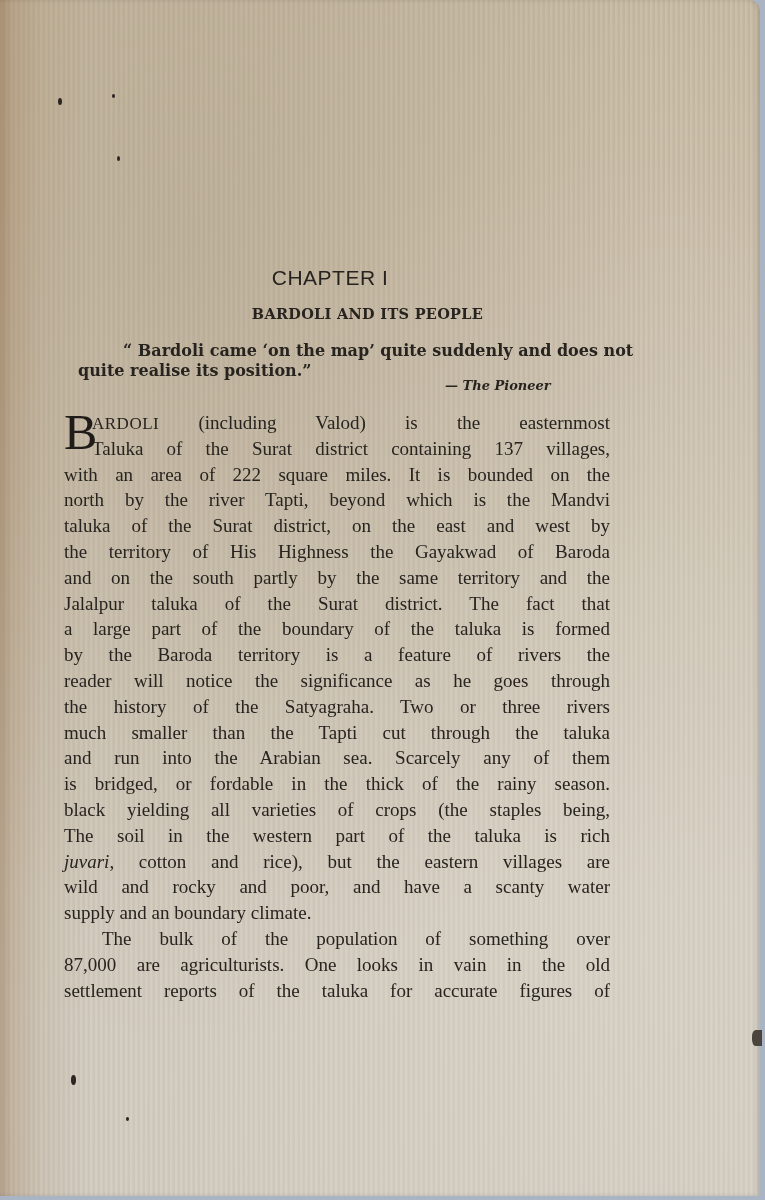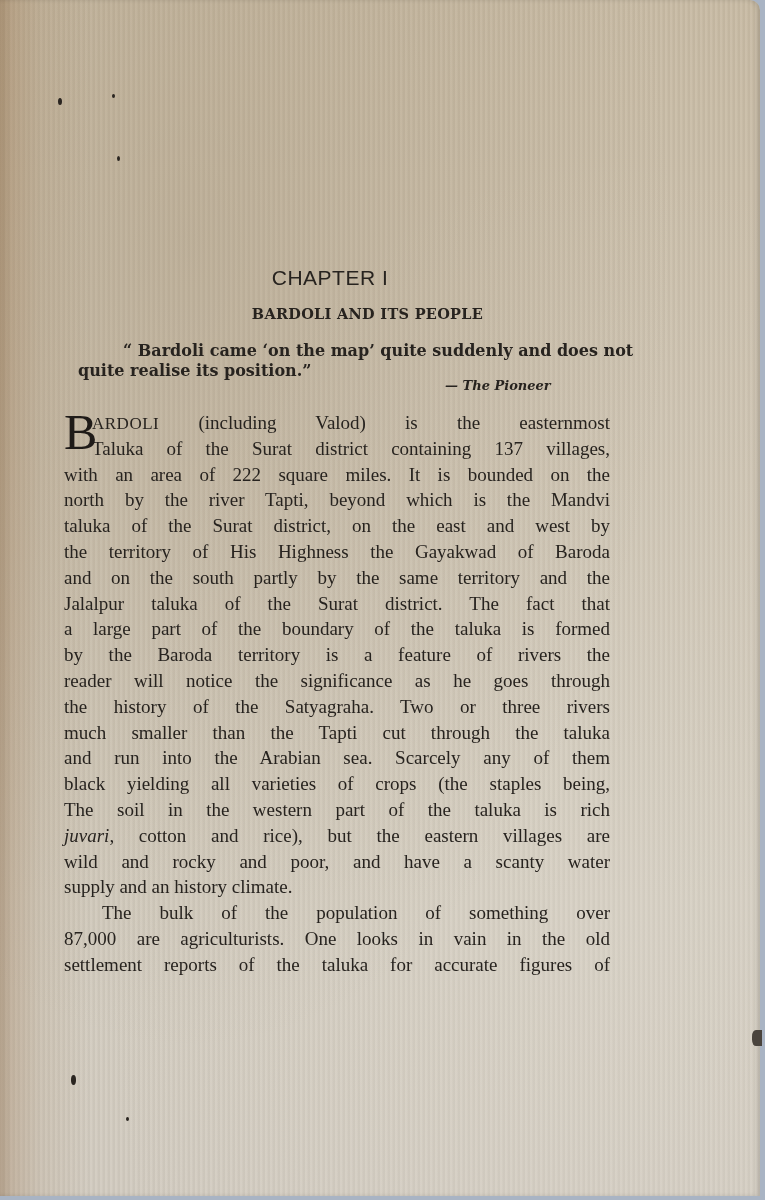--- a/index.html
+++ b/index.html
@@ -161,23 +161,24 @@
     <span class="line">taluka of the Surat district, on the east and west by</span>
     <span class="line">the territory of His Highness the Gayakwad of Baroda</span>
     <span class="line">and on the south partly by the same territory and the</span>
     <span class="line">Jalalpur taluka of the Surat district. The fact that</span>
     <span class="line">a large part of the boundary of the taluka is formed</span>
     <span class="line">by the Baroda territory is a feature of rivers the</span>
     <span class="line">reader will notice the significance as he goes through</span>
     <span class="line">the history of the Satyagraha. Two or three rivers</span>
     <span class="line">much smaller than the Tapti cut through the taluka</span>
     <span class="line">and run into the Arabian sea. Scarcely any of them</span>
+    <span class="line">is bridged, or fordable in the thick of the rainy season.</span>
     <span class="line">black yielding all varieties of crops (the staples being,</span>
     <span class="line">The soil in the western part of the taluka is rich</span>
     <span class="line"><span class="italic">juvari</span><span>, cotton and rice), but the eastern villages are</span></span>
     <span class="line">wild and rocky and poor, and have a scanty water</span>
-    <span class="line last">supply and an history climate.</span>
+    <span class="line last">supply and an boundary climate.</span>
     <span class="line indent">The bulk of the population of something over</span>
     <span class="line">87,000 are agriculturists. One looks in vain in the old</span>
     <span class="line">settlement reports of the taluka for accurate figures of</span>
   </div>
 
 </div>
 
 </body></html>

